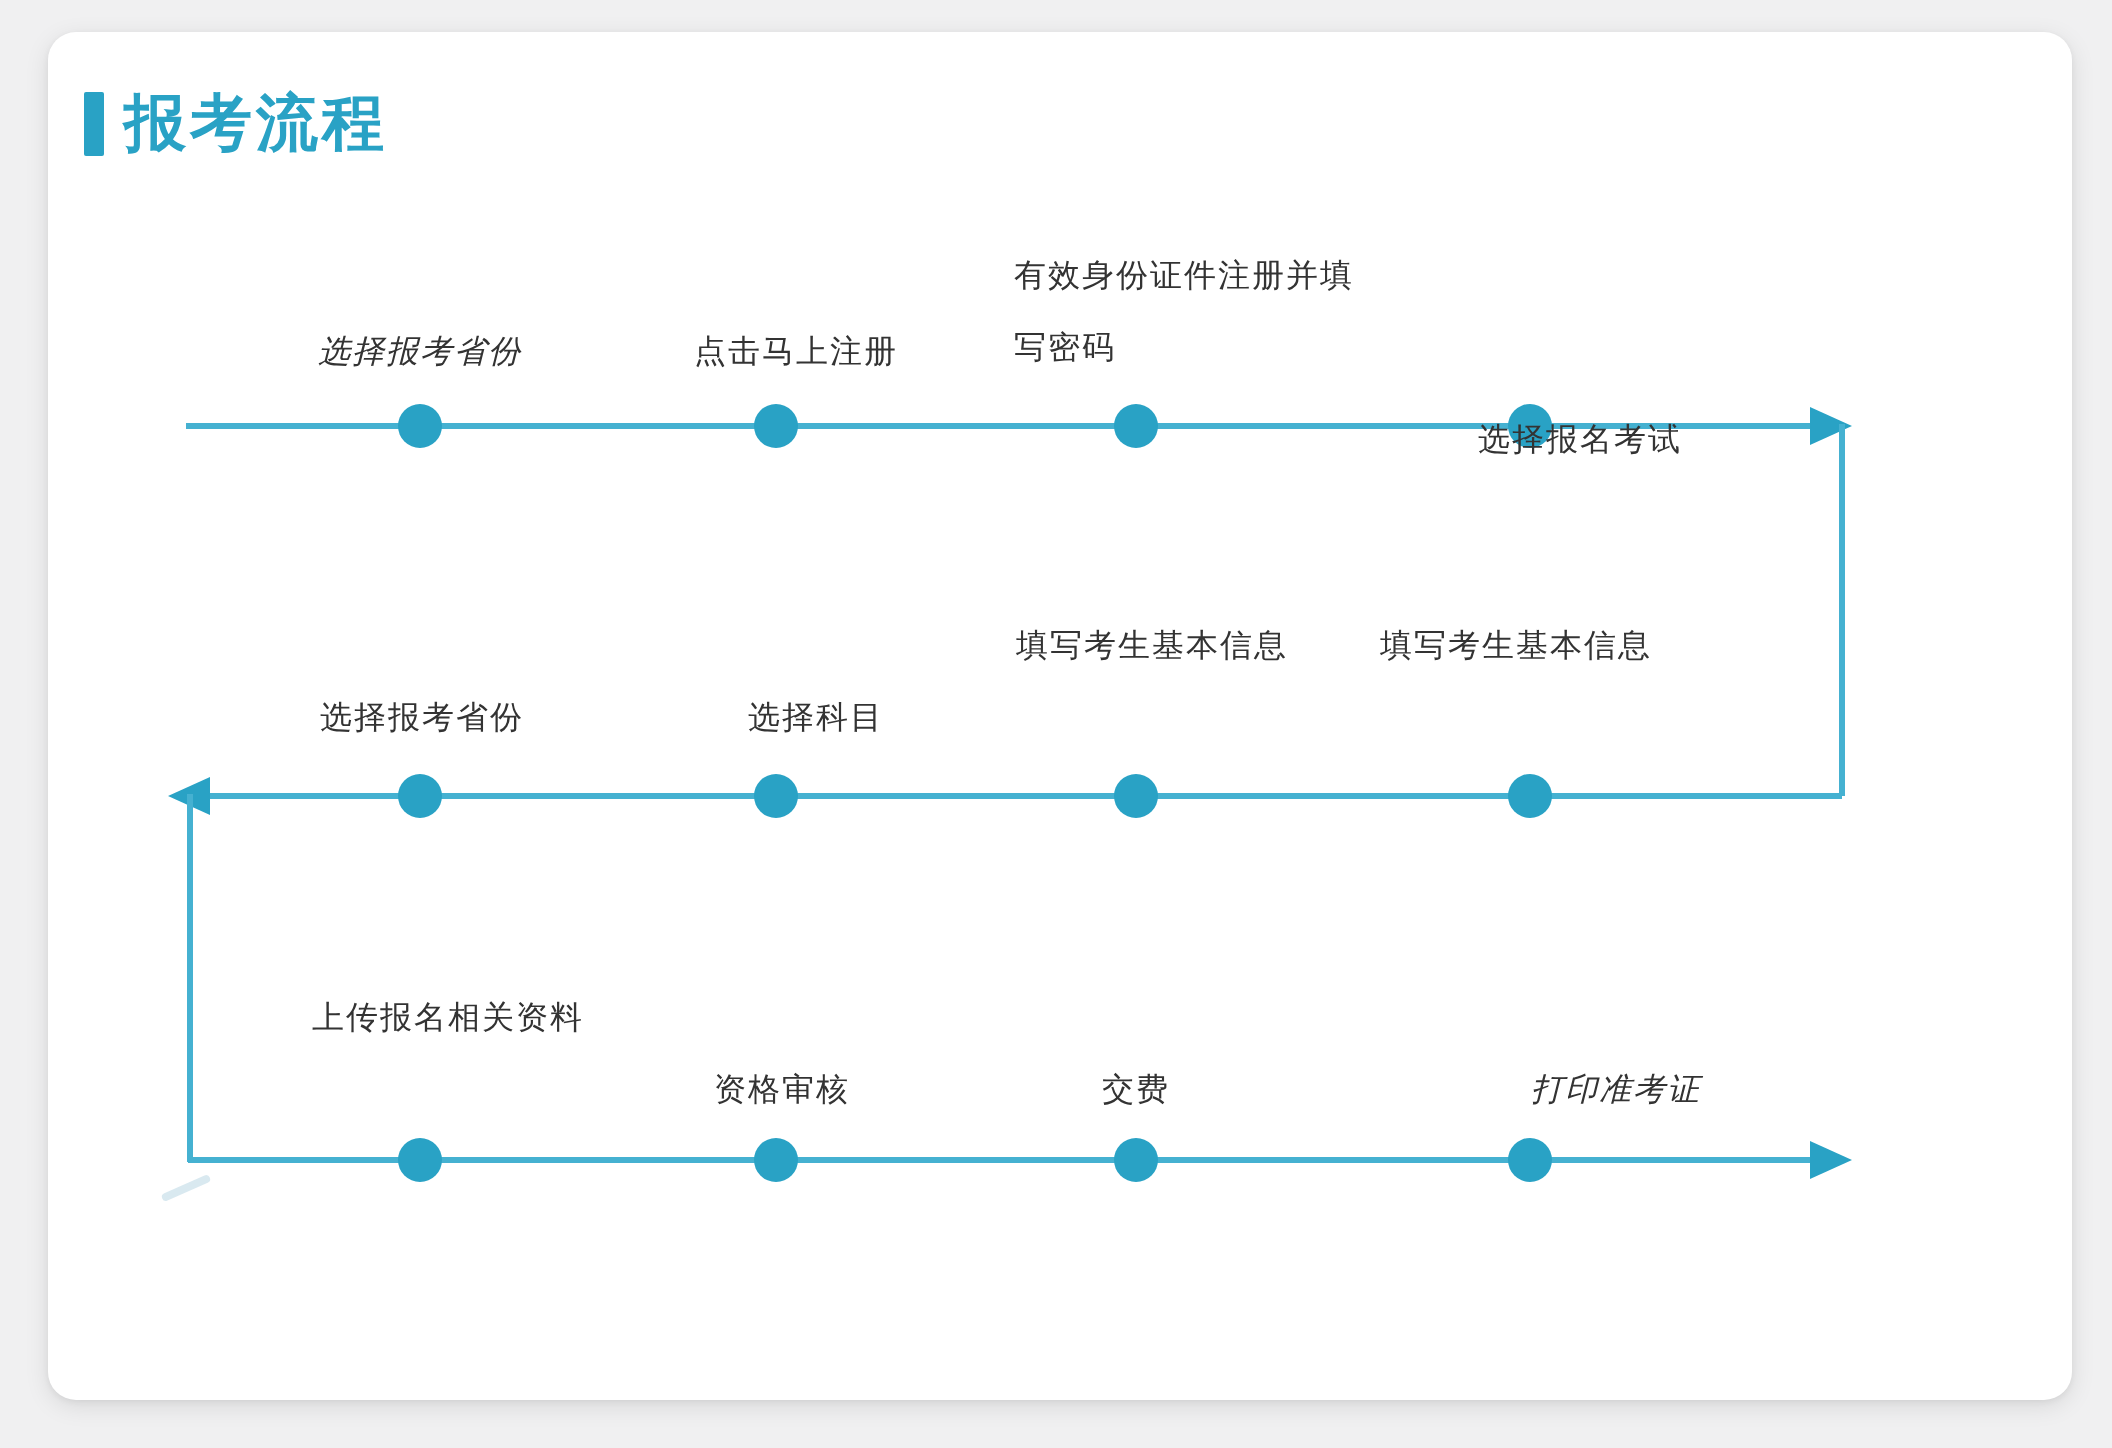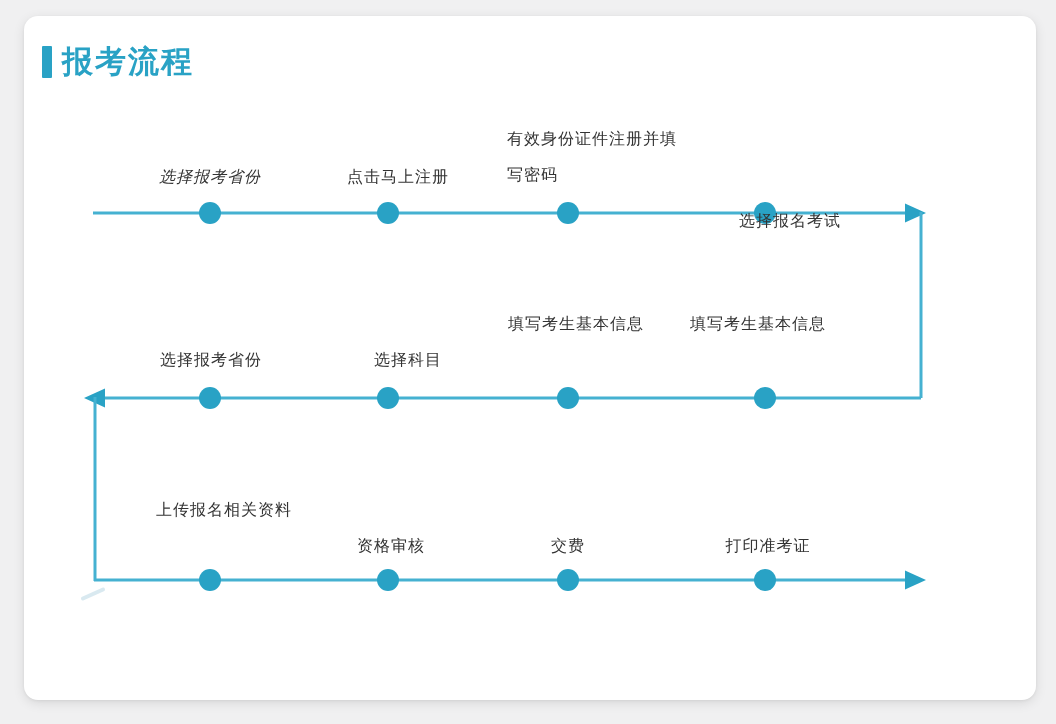--- a/index.html
+++ b/index.html
@@ -61,21 +61,21 @@
   .r0s3 { left: 790px; top: 159px; margin-top: 44px; }
   
   .r1s0 { left: 211px; top: 342px; }
   .r1s1 { left: 389px; top: 342px; margin-left: 19px; }
   .r1s2 { left: 508px; top: 306px; width: 158px; }
   .r1s3 { left: 690px; top: 306px; width: 184px; }
   
   .r2s0 { left: 156px; top: 492px; width: 158px; }
   .r2s1 { left: 391px; top: 528px; }
   .r2s2 { left: 568px; top: 528px; }
-  .r2s3 { left: 768px; top: 528px; }
+  .r2s3 { left: 808px; top: 528px; font-style: italic; }
   .stray-mark {
     position: absolute;
     left: 80px; top: 592px;
     width: 26px; height: 4px;
     background: #cfe3ec;
     opacity: 0.8;
     transform: rotate(-24deg);
     border-radius: 2px;
   }
 </style>

